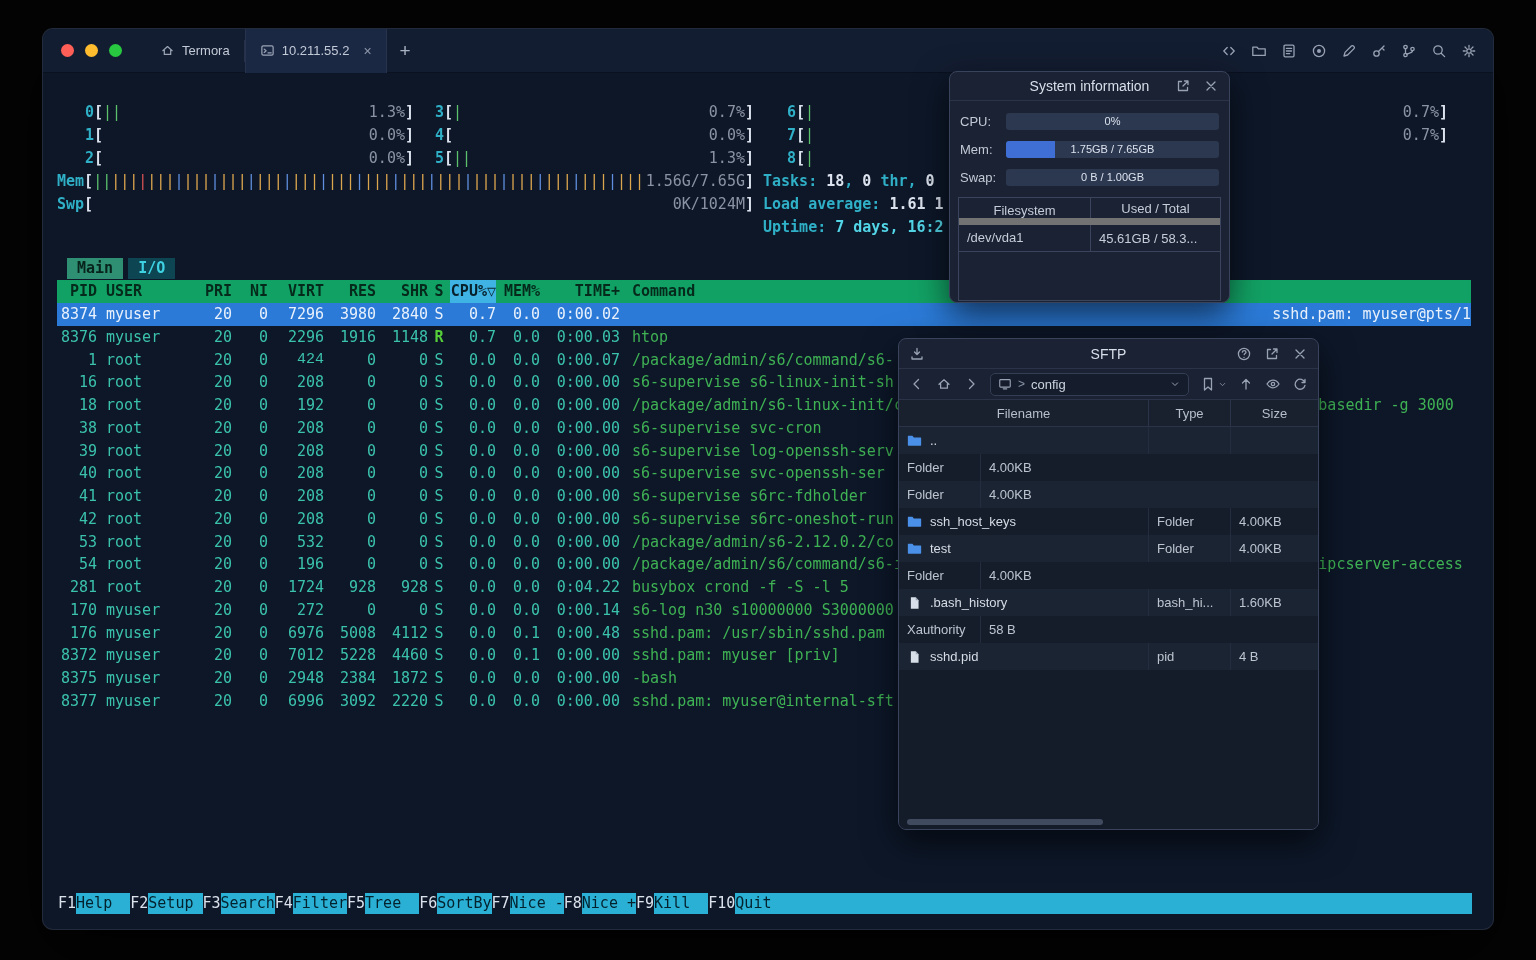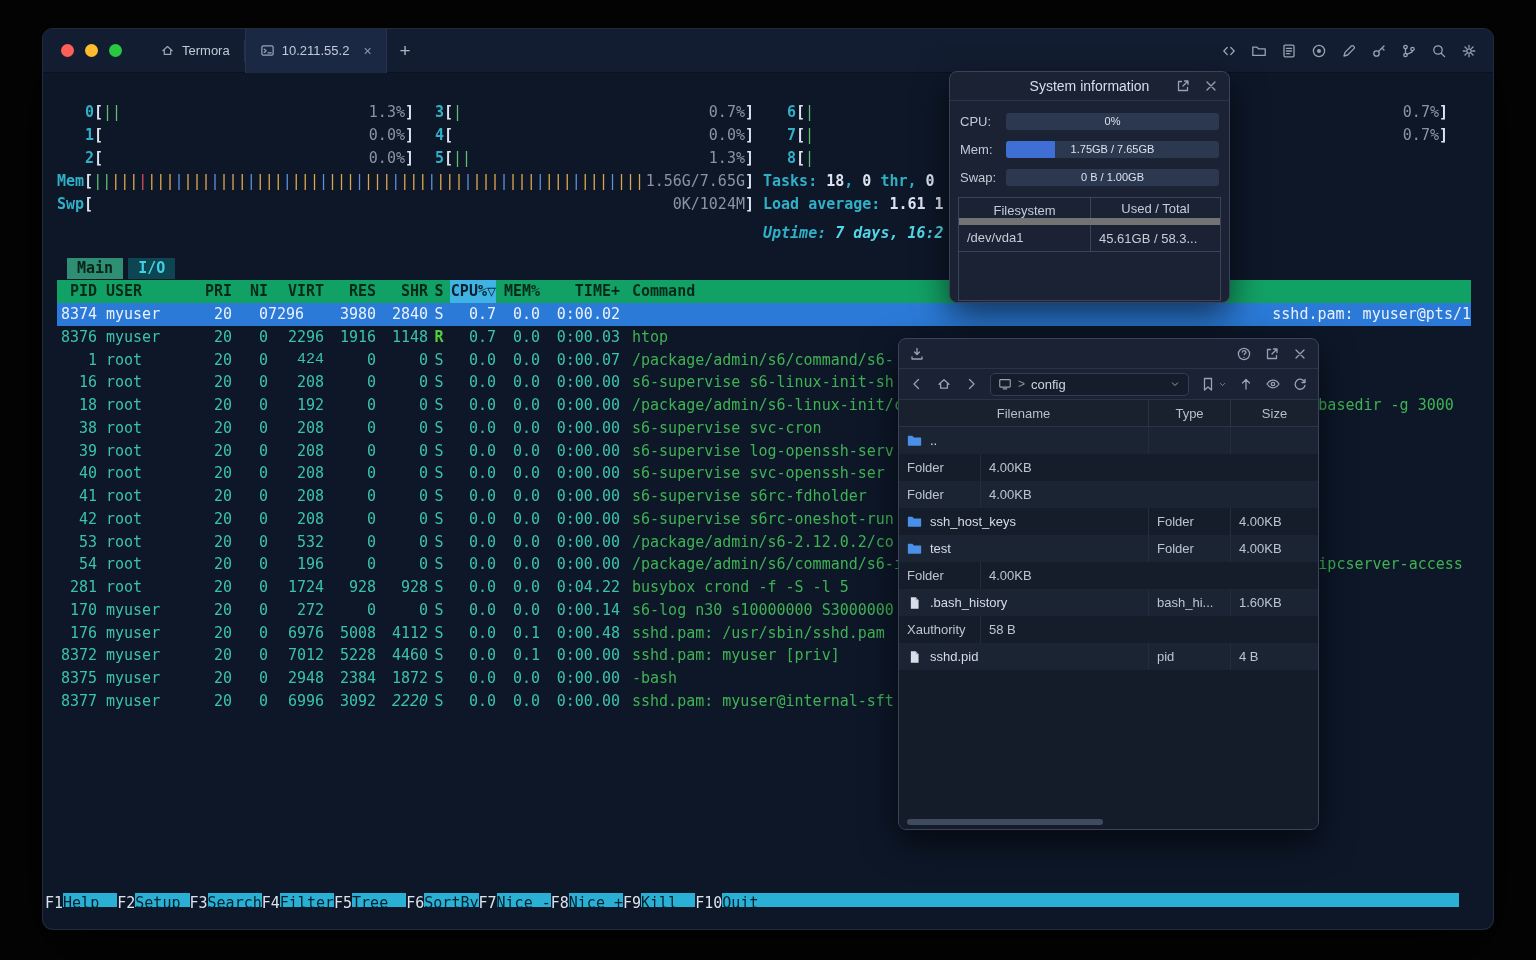--- a/index.html
+++ b/index.html
@@ -44,21 +44,21 @@
   .vtab.inactive{background:#0d4553;color:#3fd2e2}
   .ptable{position:absolute;left:14px;top:207px;width:1414px}
   .phead{display:flex;height:23px;line-height:23px;background:var(--header-green);color:#052a1c;font-weight:bold}
   .phead .sort{background:var(--sort-cyan);color:#07202c}
   .prow{display:flex;height:22.75px;line-height:22.75px}
   .prow.sel{background:var(--selected-row)}
   .prow.sel .pc,.prow.sel .cmd{color:#e9f1fc}
   .pc{display:block;white-space:pre;overflow:hidden}
   .cmd{color:var(--green-text)}
   .c-run{color:#55ce3a;font-weight:bold}
-  .fnbar{position:absolute;left:2px;top:820px;width:1414px;height:14px;line-height:21px;display:flex}
+  .fnbar{position:absolute;left:15px;top:820px;width:1414px;height:21px;line-height:21px;display:flex}
   .fn-key{color:#dbe2ec;white-space:pre}
   .fn-label{background:var(--fn-cyan);color:#04222e;white-space:pre}
   .fn-fill{flex:1;background:var(--fn-cyan)}
   
   .panel{position:absolute;background:var(--panel-bg);border:1px solid var(--panel-border);border-radius:8px;
     box-shadow:0 12px 34px rgba(0,0,0,.6);color:#c8cfdb;overflow:hidden}
   .panel-tb{display:flex;align-items:center;position:relative;border-bottom:1px solid #2a3347}
   .panel-title{position:absolute;left:0;right:0;text-align:center;font-size:14px;color:#d9dfea;pointer-events:none}
   .ptb-icons{position:absolute;right:10px;display:flex;gap:12px;align-items:center}
   .ptb-left{position:absolute;left:10px;display:flex}
@@ -195,21 +195,21 @@
         <div class="meter" style="left: 392px; top: 28px; width: 319px;"><span class="c-cyan">3</span><span class="c-white">[</span><span class="pipes">|</span><span class="sp"></span><span class="c-dim">0.7%</span><span class="c-white">]</span></div>
         <div class="meter" style="left: 392px; top: 51px; width: 319px;"><span class="c-cyan">4</span><span class="c-white">[</span><span class="pipes"></span><span class="sp"></span><span class="c-dim">0.0%</span><span class="c-white">]</span></div>
         <div class="meter" style="left: 392px; top: 74px; width: 319px;"><span class="c-cyan">5</span><span class="c-white">[</span><span class="pipes">||</span><span class="sp"></span><span class="c-dim">1.3%</span><span class="c-white">]</span></div>
         <div class="meter" style="left: 744px; top: 28px; width: 661px;"><span class="c-cyan">6</span><span class="c-white">[</span><span class="pipes">|</span><span class="sp"></span><span class="c-dim">0.7%</span><span class="c-white">]</span></div>
         <div class="meter" style="left: 744px; top: 51px; width: 661px;"><span class="c-cyan">7</span><span class="c-white">[</span><span class="pipes">|</span><span class="sp"></span><span class="c-dim">0.7%</span><span class="c-white">]</span></div>
         <div class="meter" style="left: 744px; top: 74px; width: 661px;"><span class="c-cyan">8</span><span class="c-white">[</span><span class="pipes">|</span><span class="sp"></span><span class="c-dim"></span><span class="c-white"></span></div>
         <div class="meter" style="left: 14px; top: 97px; width: 697px;"><span class="c-cyan">Mem</span><span class="c-white">[</span><span class="pipes sp"><span style="color:#5dc06c">|</span><span style="color:#5dc06c">|</span><span style="color:#dca64e">|</span><span style="color:#dca64e">|</span><span style="color:#dca64e">|</span><span style="color:#d65252">|</span><span style="color:#dca64e">|</span><span style="color:#dca64e">|</span><span style="color:#dca64e">|</span><span style="color:#5f8fdd">|</span><span style="color:#dca64e">|</span><span style="color:#dca64e">|</span><span style="color:#dca64e">|</span><span style="color:#5f8fdd">|</span><span style="color:#dca64e">|</span><span style="color:#dca64e">|</span><span style="color:#dca64e">|</span><span style="color:#5f8fdd">|</span><span style="color:#dca64e">|</span><span style="color:#dca64e">|</span><span style="color:#dca64e">|</span><span style="color:#5f8fdd">|</span><span style="color:#dca64e">|</span><span style="color:#dca64e">|</span><span style="color:#dca64e">|</span><span style="color:#5f8fdd">|</span><span style="color:#dca64e">|</span><span style="color:#dca64e">|</span><span style="color:#dca64e">|</span><span style="color:#5f8fdd">|</span><span style="color:#dca64e">|</span><span style="color:#dca64e">|</span><span style="color:#dca64e">|</span><span style="color:#5f8fdd">|</span><span style="color:#dca64e">|</span><span style="color:#dca64e">|</span><span style="color:#dca64e">|</span><span style="color:#5f8fdd">|</span><span style="color:#dca64e">|</span><span style="color:#dca64e">|</span><span style="color:#dca64e">|</span><span style="color:#5f8fdd">|</span><span style="color:#dca64e">|</span><span style="color:#dca64e">|</span><span style="color:#dca64e">|</span><span style="color:#5f8fdd">|</span><span style="color:#dca64e">|</span><span style="color:#dca64e">|</span><span style="color:#dca64e">|</span><span style="color:#5f8fdd">|</span><span style="color:#dca64e">|</span><span style="color:#dca64e">|</span><span style="color:#dca64e">|</span><span style="color:#5f8fdd">|</span><span style="color:#dca64e">|</span><span style="color:#dca64e">|</span><span style="color:#dca64e">|</span><span style="color:#5f8fdd">|</span><span style="color:#dca64e">|</span><span style="color:#dca64e">|</span><span style="color:#dca64e">|</span></span><span class="c-dim">1.56G/7.65G</span><span class="c-white">]</span></div>
         <div class="meter" style="left: 14px; top: 120px; width: 697px;"><span class="c-cyan">Swp</span><span class="c-white">[</span><span class="pipes sp"></span><span class="c-dim">0K/1024M</span><span class="c-white">]</span></div>
         <div class="tline" style="left: 720px; top: 97px;"><span class="c-cyan">Tasks: </span><span class="c-white">18</span><span class="c-cyan">, </span><span class="c-white">0</span><span class="c-cyan"> thr, </span><span class="c-white">0</span><span class="c-cyan"> </span></div>
         <div class="tline" style="left: 720px; top: 120px;"><span class="c-cyan">Load average: </span><span class="c-white">1.61 1</span></div>
-        <div class="tline" style="left: 720px; top: 149px; font-style: italic;"><span class="c-cyan">Uptime: </span><span class="c-bcyan">7 days, 16:2</span></div>
+        <div class="tline" style="left: 720px; top: 143px;"><span class="c-cyan">Uptime: </span><span class="c-bcyan">7 days, 16:2</span></div>
       </div>
 
     <div class="vtabs">
       <span class="vtab active">Main</span>
       <span class="vtab inactive">I/O</span>
     </div>
 
     <div class="ptable">
       <div class="phead" id="process-header">
           <span class="pc" style="text-align: right; width: 40px;">PID</span>
@@ -224,21 +224,21 @@
           <span class="pc" style="text-align: right; width: 44px;">MEM%</span>
           <span class="pc" style="text-align: right; width: 80px;">TIME+</span>
           <span class="pc" style="text-align: left; flex: 1 1 0%; padding-left: 12px;">Command</span>
         </div>
       <div id="process-rows">
           <div class="prow sel">
             <span class="pc" style="text-align: right; width: 40px;">8374</span>
             <span class="pc" style="text-align: left; width: 95px; padding-left: 9px;">myuser</span>
             <span class="pc" style="text-align: right; width: 40px;">20</span>
             <span class="pc" style="text-align: right; width: 36px;">0</span>
-            <span class="pc" style="text-align: left; width: 56px;">7296</span>
+            <span class="pc" style="text-align: right; width: 56px;">7296</span>
             <span class="pc" style="text-align: right; width: 52px;">3980</span>
             <span class="pc" style="text-align: right; width: 52px;">2840</span>
             <span class="pc" style="text-align: center; width: 22px;">S</span>
             <span class="pc" style="text-align: right; width: 46px;">0.7</span>
             <span class="pc" style="text-align: right; width: 44px;">0.0</span>
             <span class="pc" style="text-align: right; width: 80px;">0:00.02</span>
             <span class="pc cmd" style="text-align: right; flex: 1 1 0%; padding-left: 12px;">sshd.pam: myuser@pts/1</span>
           </div>
           <div class="prow">
             <span class="pc" style="text-align: right; width: 40px;">8376</span>
@@ -464,21 +464,21 @@
             <span class="pc" style="text-align: right; width: 80px;">0:00.00</span>
             <span class="pc cmd" style="text-align: left; flex: 1 1 0%; padding-left: 12px;">-bash</span>
           </div>
           <div class="prow">
             <span class="pc" style="text-align: right; width: 40px;">8377</span>
             <span class="pc" style="text-align: left; width: 95px; padding-left: 9px;">myuser</span>
             <span class="pc" style="text-align: right; width: 40px;">20</span>
             <span class="pc" style="text-align: right; width: 36px;">0</span>
             <span class="pc" style="text-align: right; width: 56px;">6996</span>
             <span class="pc" style="text-align: right; width: 52px;">3092</span>
-            <span class="pc" style="text-align: right; width: 52px; font-style: italic;">2220</span>
+            <span class="pc" style="text-align: right; width: 52px;">2220</span>
             <span class="pc" style="text-align: center; width: 22px;">S</span>
             <span class="pc" style="text-align: right; width: 46px;">0.0</span>
             <span class="pc" style="text-align: right; width: 44px;">0.0</span>
             <span class="pc" style="text-align: right; width: 80px;">0:00.00</span>
             <span class="pc cmd" style="text-align: left; flex: 1 1 0%; padding-left: 12px;">sshd.pam: myuser@internal-sft</span>
           </div>
         </div>
     </div>
 
     <div class="fnbar" id="fnbar">
@@ -559,20 +559,21 @@
     </div>
   </div>
 
   <div class="panel sftp">
     <div class="panel-tb">
       <span class="ptb-left tbi">
           <svg class="icon-s" viewBox="0 0 16 16">
             <path d="M8 2.5v6M5.5 6 8 8.5 10.5 6M3 11v2h10v-2"></path>
           </svg>
         </span>
+      <span class="panel-title">SFTP</span>
       <span class="ptb-icons">
         <span class="tbi">
             <svg class="icon-s" viewBox="0 0 16 16">
               <circle cx="8" cy="8" r="5.6"></circle>
               <path d="M6.3 6.2c.2-1 1-1.6 1.9-1.6 1 0 1.8.7 1.8 1.6 0 1.2-1.6 1.3-1.8 2.4M8 11.3v.3"></path>
             </svg>
           </span>
         <span class="tbi">
             <svg class="icon-s" viewBox="0 0 16 16">
               <path d="M6.5 3.5h-3v9h9v-3M9.5 3h3.5v3.5M12.8 3.2 8 8"></path>

